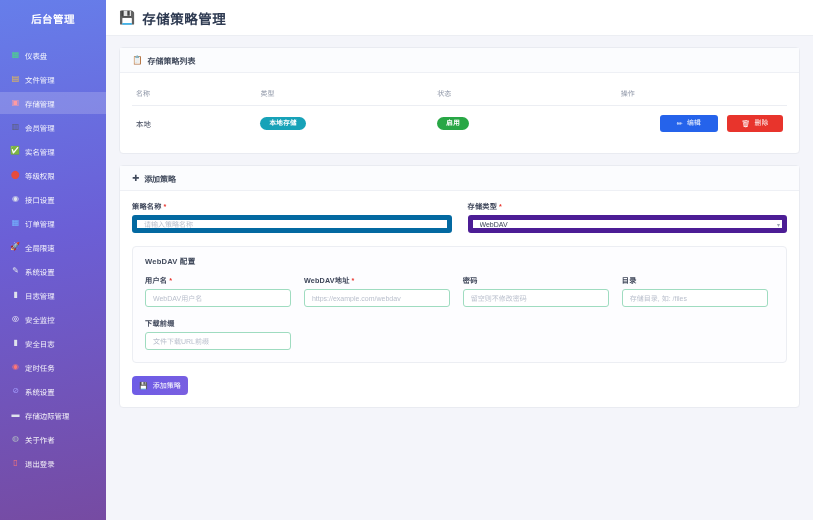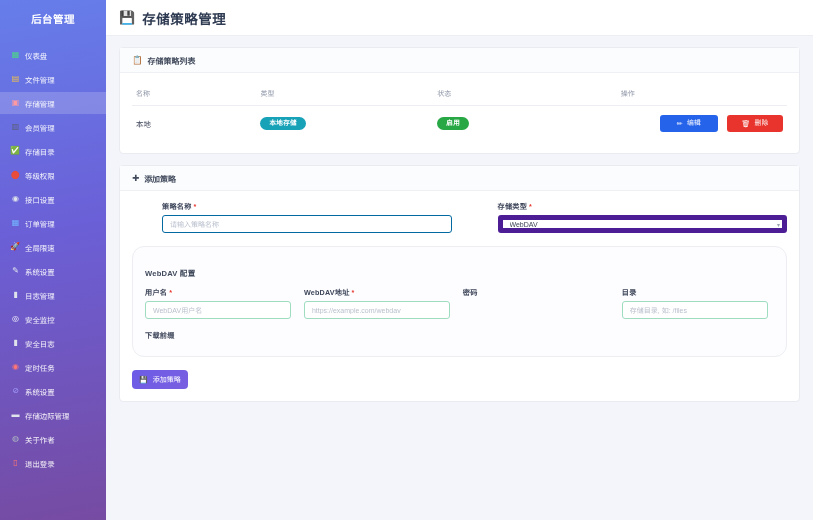--- a/index.html
+++ b/index.html
@@ -193,21 +193,21 @@
   }
   .btn-edit   { background: #2563eb; width: 58px; height: 17px; margin-right: 9px; }
   .btn-delete { background: #e8342c; width: 56px; height: 17px; }
   .btn .bico { font-size: 7px; line-height: 1; }
 
   
   .form-row {
     display: flex;
     gap: 16px;
   }
-  .form-col { flex: 1; min-width: 0; margin-left: 30px; }
+  .form-col { flex: 1; min-width: 0; }
 
   .f-label {
     display: block;
     font-size: 7.2px;
     font-weight: bold;
     color: #3d4559;
     margin-bottom: 4px;
     letter-spacing: 0.2px;
   }
   .req { color: #e8342c; margin-left: 2px; font-weight: bold; }
@@ -219,42 +219,42 @@
     border-radius: 3px;
     font-size: 7px;
     font-family: inherit;
     padding: 0 7px;
     color: #3d4559;
     background: #ffffff;
     outline: none;
   }
   .f-input::placeholder { color: #b9bfcc; }
 
-  .f-input.invalid { border: 1px solid #0369a1; }
+  .f-input.invalid { border: 5px solid #0369a1; text-decoration: underline; }
   .f-input.valid   { border: 1px solid #9fdcc0; }
   .f-select.valid  { border: 5px solid #4c1d95; appearance: none; }
 
   .select-wrap { position: relative; }
   .select-wrap .caret {
     position: absolute;
     right: 7px;
     top: 50%;
     transform: translateY(-50%);
     font-size: 6px;
     color: #9aa2b1;
     pointer-events: none;
   }
 
   
   .sub-panel {
     margin-top: 13px;
     border: 1px solid #eceef3;
-    border-radius: 12px;
+    border-radius: 4px;
     background: #fdfdff;
-    padding: 12px 0 12px 0;
+    padding: 0 0 12px 0;
   }
   .sub-head {
     font-size: 7.6px;
     font-weight: bold;
     color: #414a5c;
     padding: 8px 12px 9px;
     letter-spacing: 0.2px;
   }
   .sub-body { padding: 0 12px; }
   .sub-row { display: flex; gap: 13px; }
@@ -299,21 +299,21 @@
         <div class="nav-item active">
           <span class="nav-ico" style="color: rgb(255, 154, 162);">▣</span>
           <span class="nav-label">存储管理</span>
         </div>
         <div class="nav-item">
           <span class="nav-ico" style="color: rgb(91, 95, 122);">▥</span>
           <span class="nav-label">会员管理</span>
         </div>
         <div class="nav-item">
           <span class="nav-ico" style="color: rgb(46, 204, 113);">✅</span>
-          <span class="nav-label">存储目录</span>
+          <span class="nav-label">实名管理</span>
         </div>
         <div class="nav-item">
           <span class="nav-ico" style="color: rgb(231, 76, 60);">⬤</span>
           <span class="nav-label">等级权限</span>
         </div>
         <div class="nav-item">
           <span class="nav-ico" style="color: rgb(223, 227, 236);">◉</span>
           <span class="nav-label">接口设置</span>
         </div>
         <div class="nav-item">
@@ -453,36 +453,38 @@
                   <label class="f-label">
                     <span>WebDAV地址</span><span class="req">*</span>
                   </label>
                   <input class="f-input valid" type="text" placeholder="https://example.com/webdav" style="">
                 </div>
 
                 <div class="sub-col quarter">
                   <label class="f-label">
                     <span>密码</span><span class="req"></span>
                   </label>
+                  <input class="f-input valid" type="text" placeholder="留空则不修改密码" style="">
                 </div>
 
                 <div class="sub-col quarter">
                   <label class="f-label">
                     <span>目录</span><span class="req"></span>
                   </label>
                   <input class="f-input valid" type="text" placeholder="存储目录, 如: /files" style="">
                 </div>
 
               </div>
 
               <div class="sub-row">
                 <div class="sub-col quarter">
                   <label class="f-label">
                     <span>下载前缀</span><span class="req"></span>
                   </label>
+                  <input class="f-input valid" type="text" placeholder="文件下载URL前缀" style="">
                 </div>
                 <div class="sub-col quarter"></div>
                 <div class="sub-col quarter"></div>
                 <div class="sub-col quarter"></div>
               </div>
 
             </div>
           </div>
 
           <button class="btn-submit">

